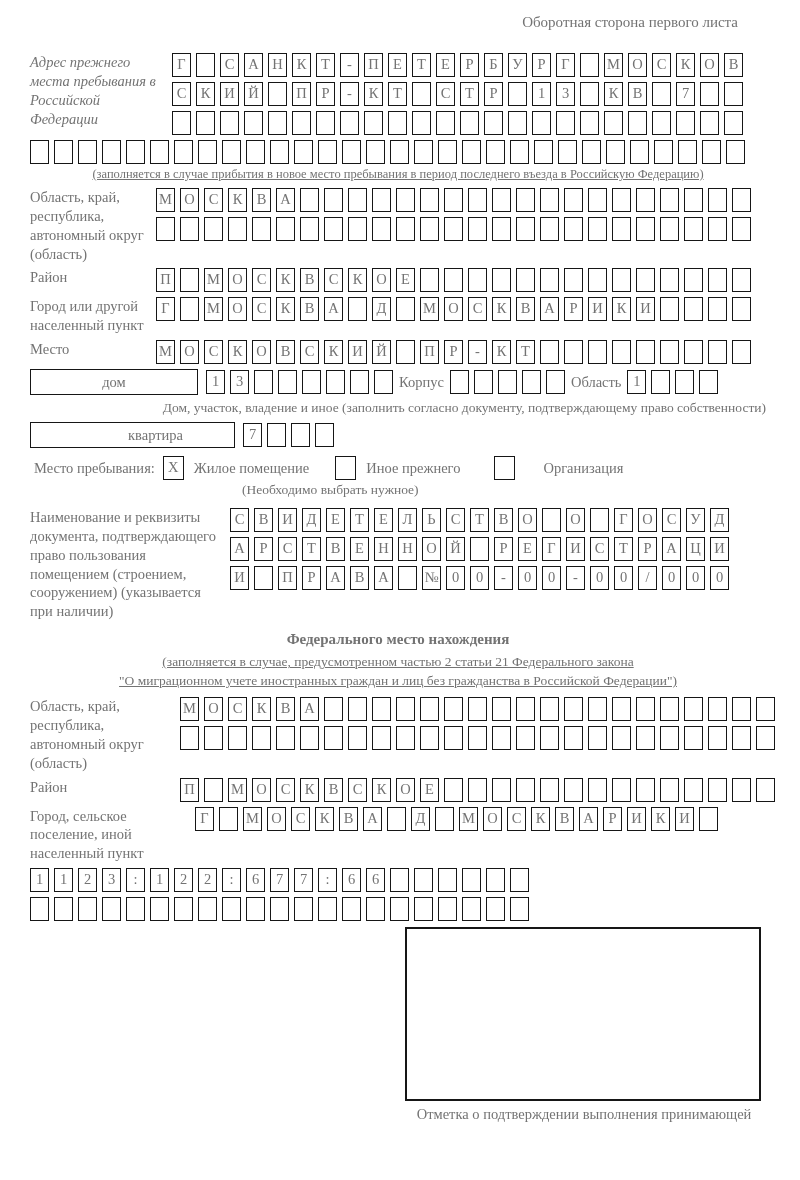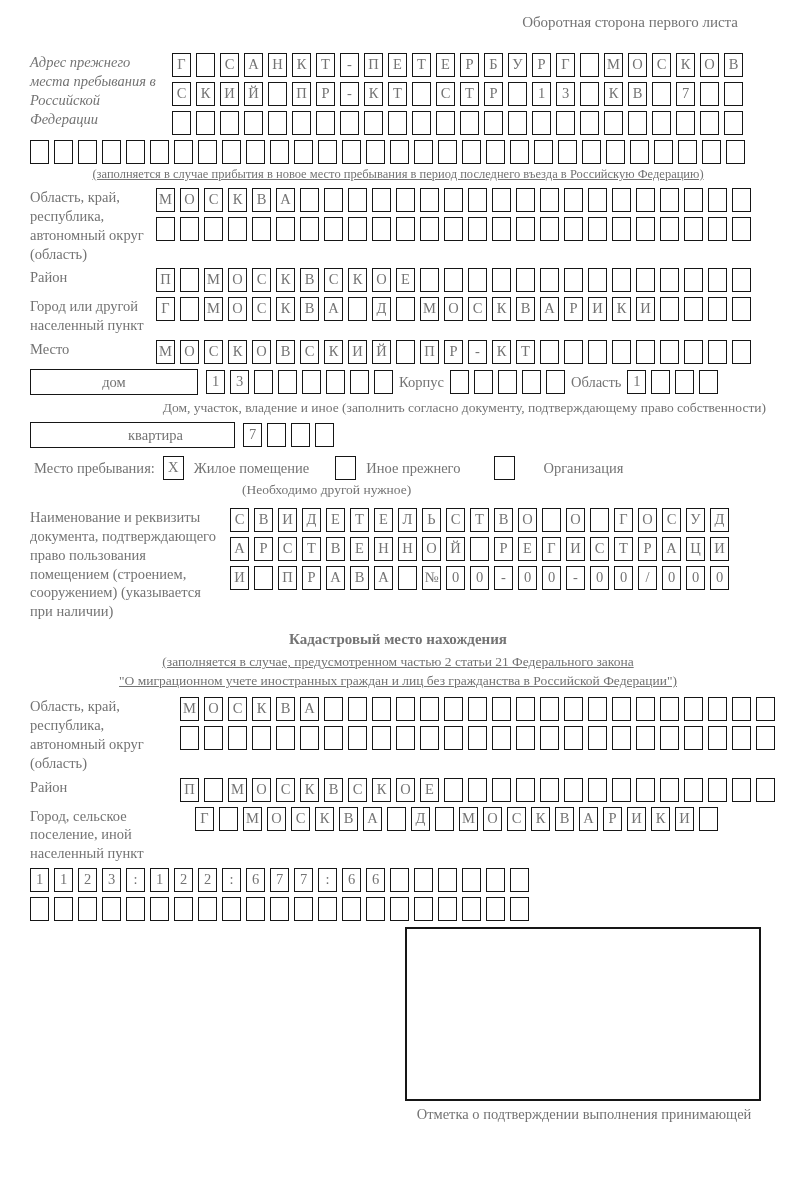--- a/index.html
+++ b/index.html
@@ -372,21 +372,21 @@
 
   <div class="stay-row">
     <span>Место пребывания:</span>
     <span class="chkbox">X</span>
     <span>Жилое помещение</span>
     <span class="chkbox" style="margin-left:26px"></span>
     <span>Иное прежнего</span>
     <span class="chkbox" style="margin-left:34px"></span>
     <span style="margin-left:18px">Организация</span>
   </div>
-  <div class="stay-note">(Необходимо другой нужное)</div>
+  <div class="stay-note">(Необходимо выбрать нужное)</div>
 
   <div class="frow">
     <div class="flabel lw-doc">Наименование и реквизиты документа, подтверждающего право пользования помещением (строением, сооружением) (указывается при наличии)</div>
     <div class="cellstack">
       <div class="cells">
           <span class="cell">С</span>
           <span class="cell">В</span>
           <span class="cell">И</span>
           <span class="cell">Д</span>
           <span class="cell">Е</span>
@@ -449,21 +449,21 @@
           <span class="cell">0</span>
           <span class="cell">0</span>
           <span class="cell">/</span>
           <span class="cell">0</span>
           <span class="cell">0</span>
           <span class="cell">0</span>
         </div>
     </div>
   </div>
 
-  <div class="sub-title">Кадастровый место нахождения</div>
+  <div class="sub-title">Федерального место нахождения</div>
   <div class="note-center">(заполняется в случае, предусмотренном частью 2 статьи 21 Федерального закона</div>
   <div class="note-center" style="margin-bottom:8px">"О миграционном учете иностранных граждан и лиц без гражданства в Российской Федерации")</div>
 
   <div class="frow">
     <div class="flabel lw-s3">Область, край, республика, автономный округ (область)</div>
     <div class="cellstack">
       <div class="cells">
           <span class="cell">М</span>
           <span class="cell">О</span>
           <span class="cell">С</span>

